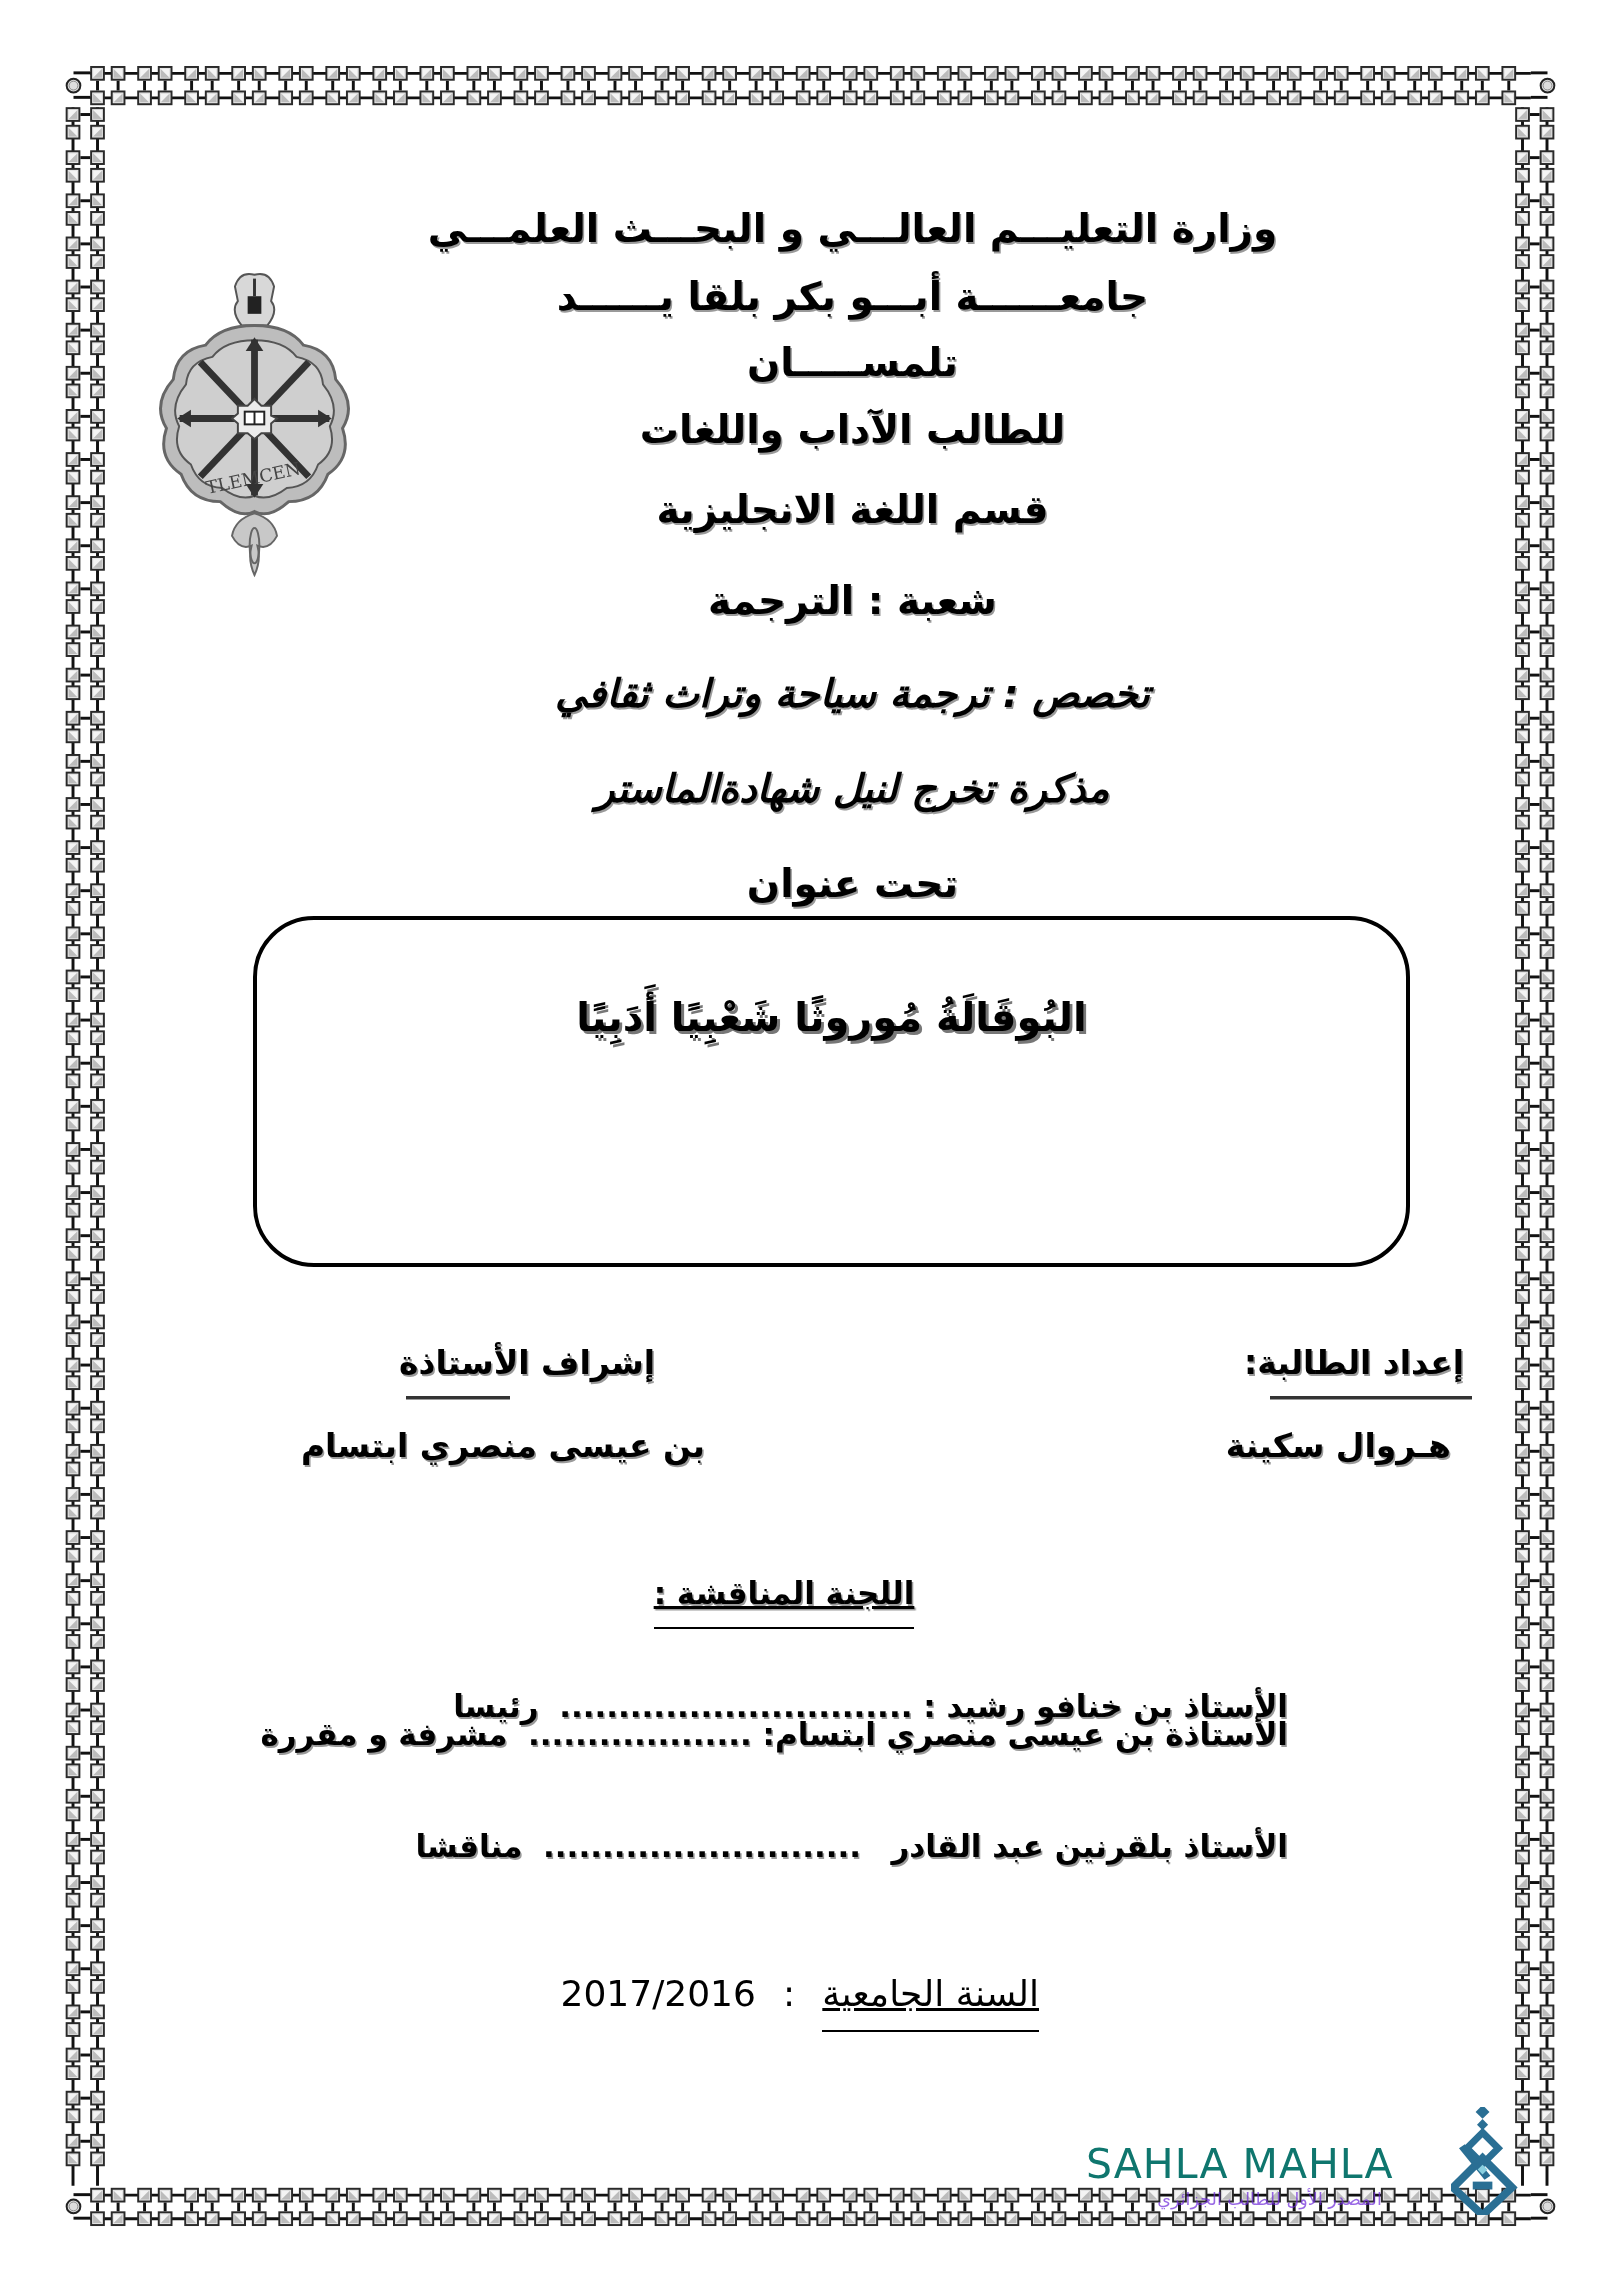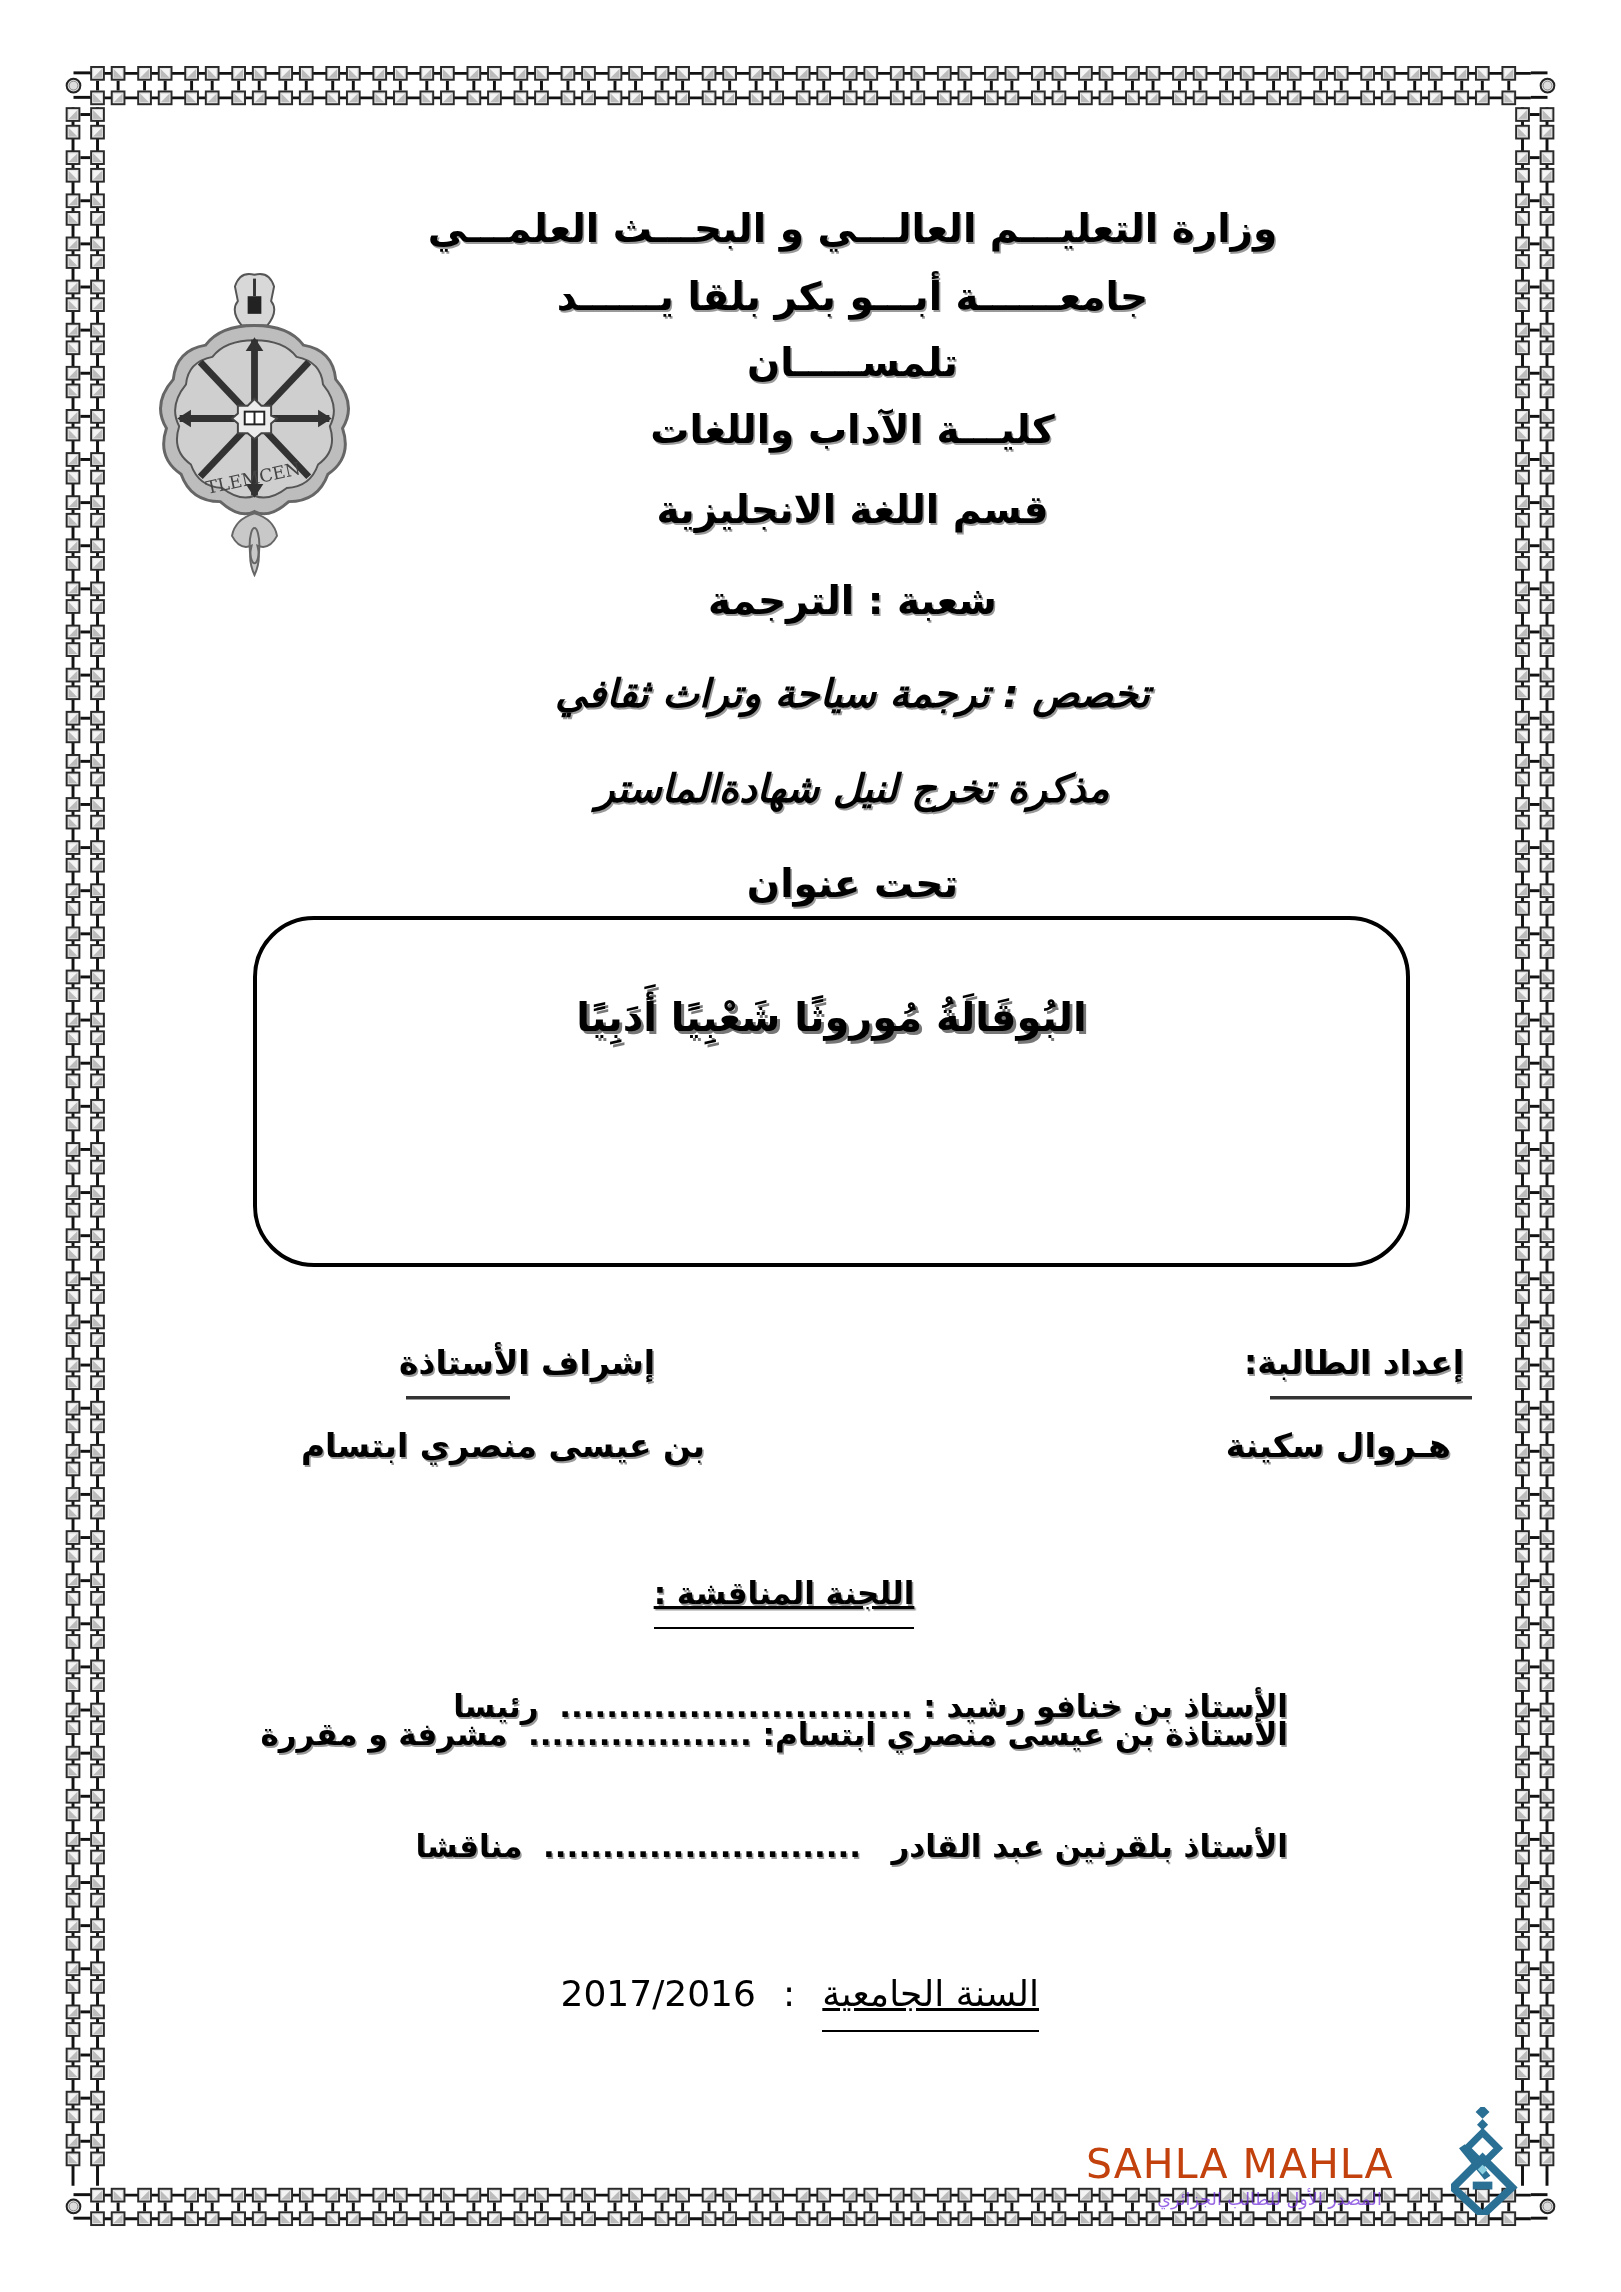--- a/index.html
+++ b/index.html
@@ -2816,21 +2816,21 @@
       <text x="115" y="232" font-size="18" text-anchor="middle" fill="#444" font-family="DejaVu Serif, serif" transform="rotate(-12 115 232)">TLEMCEN</text>
 
       <path d="M115 262 Q95 268 92 285 Q100 300 112 295 Q108 310 115 325 Q122 310 118 295 Q130 300 138 285 Q135 268 115 262 Z" fill="#c8c8c8" stroke="#666" stroke-width="2"></path>
       <ellipse cx="115" cy="295" rx="5" ry="18" fill="none" stroke="#666" stroke-width="2"></ellipse>
     </g>
   </svg>
 
   <div class="ar hdr hdr-line" style="top:209px;">وزارة التعليـــم العالـــي و البحـــث العلمـــي</div>
   <div class="ar hdr hdr-line" style="top:277px;text-align:center;">جامعــــــة أبـــو بكر بلقا يــــــد</div>
   <div class="ar hdr hdr-line" style="top:343px;">تلمســـــان</div>
-  <div class="ar hdr hdr-line" style="top:410px;">كليـــة الآداب واللغات</div>
+  <div class="ar hdr hdr-line" style="top:410px;">للطالب الآداب واللغات</div>
 
   <div class="ar hdr hdr-line" style="top:490px;">قسم اللغة الانجليزية</div>
   <div class="ar hdr hdr-line" style="top:581px;">شعبة : الترجمة</div>
   <div class="ar hdr hdr-line italic" style="top:674px;">تخصص : ترجمة سياحة وتراث ثقافي</div>
   <div class="ar hdr hdr-line italic" style="top:769px;">مذكرة تخرج   لنيل شهادةالماستر</div>
   <div class="ar hdr hdr-line" style="top:864px;">تحت عنوان</div>
 
   <div id="title-box">
     <div class="title-line" style="top:74px;">البُوقَالَةُ مُوروثًا شَعْبِيًا أَدَبِيًا</div>
   </div>
@@ -2863,21 +2863,21 @@
     <span style="margin-right:19.6px;">...........................</span>
     <span style="margin-right:9.8px;">مناقشا</span>
   </div>
 
   <div class="ar" style="left:578px;top:1973px;width:461px;text-align:center;font-size:36px;text-shadow:none;font-family:'DejaVu Sans',sans-serif;">
     <span class="underline">السنة الجامعية</span>
     <span style="margin:0 15.7px;">:</span>
     <span style="direction:ltr;unicode-bidi:embed;">2017/2016</span>
   </div>
 
-  <div class="watermark" style="left:1086px;top:2140px;font-size:41px;letter-spacing:1px;font-family:'DejaVu Sans',sans-serif;color:#c2410c;">SAHLA MAHLA</div>
+  <div class="watermark" style="left:1086px;top:2140px;font-size:41px;letter-spacing:1px;font-family:'DejaVu Sans',sans-serif;color:#0f766e;">SAHLA MAHLA</div>
   <div class="watermark" style="left:1088px;top:2189px;width:363px;font-size:17.6px;color:#6d28d9;opacity:0.7;direction:rtl;text-align:center;">المصدر الأول للطالب الجزائري</div>
   <svg class="watermark" style="left:1451px;top:2107px;" width="69" height="108" viewBox="0 0 70 110">
     <g fill="#2a6f94">
       <rect x="27" y="0" width="10" height="10" transform="rotate(45 32 5)"></rect>
       <rect x="28" y="14" width="8" height="8" transform="rotate(45 32 18)"></rect>
       <polygon points="32,26 48,42 32,58 16,42" fill="none" stroke="#2a6f94" stroke-width="7"></polygon>
       <polygon points="8,42 14,38 40,70 34,74"></polygon>
       <polygon points="32,52 62,82 32,110 2,82" fill="none" stroke="#2a6f94" stroke-width="8"></polygon>
       <rect x="22" y="76" width="20" height="8"></rect>
     </g>

